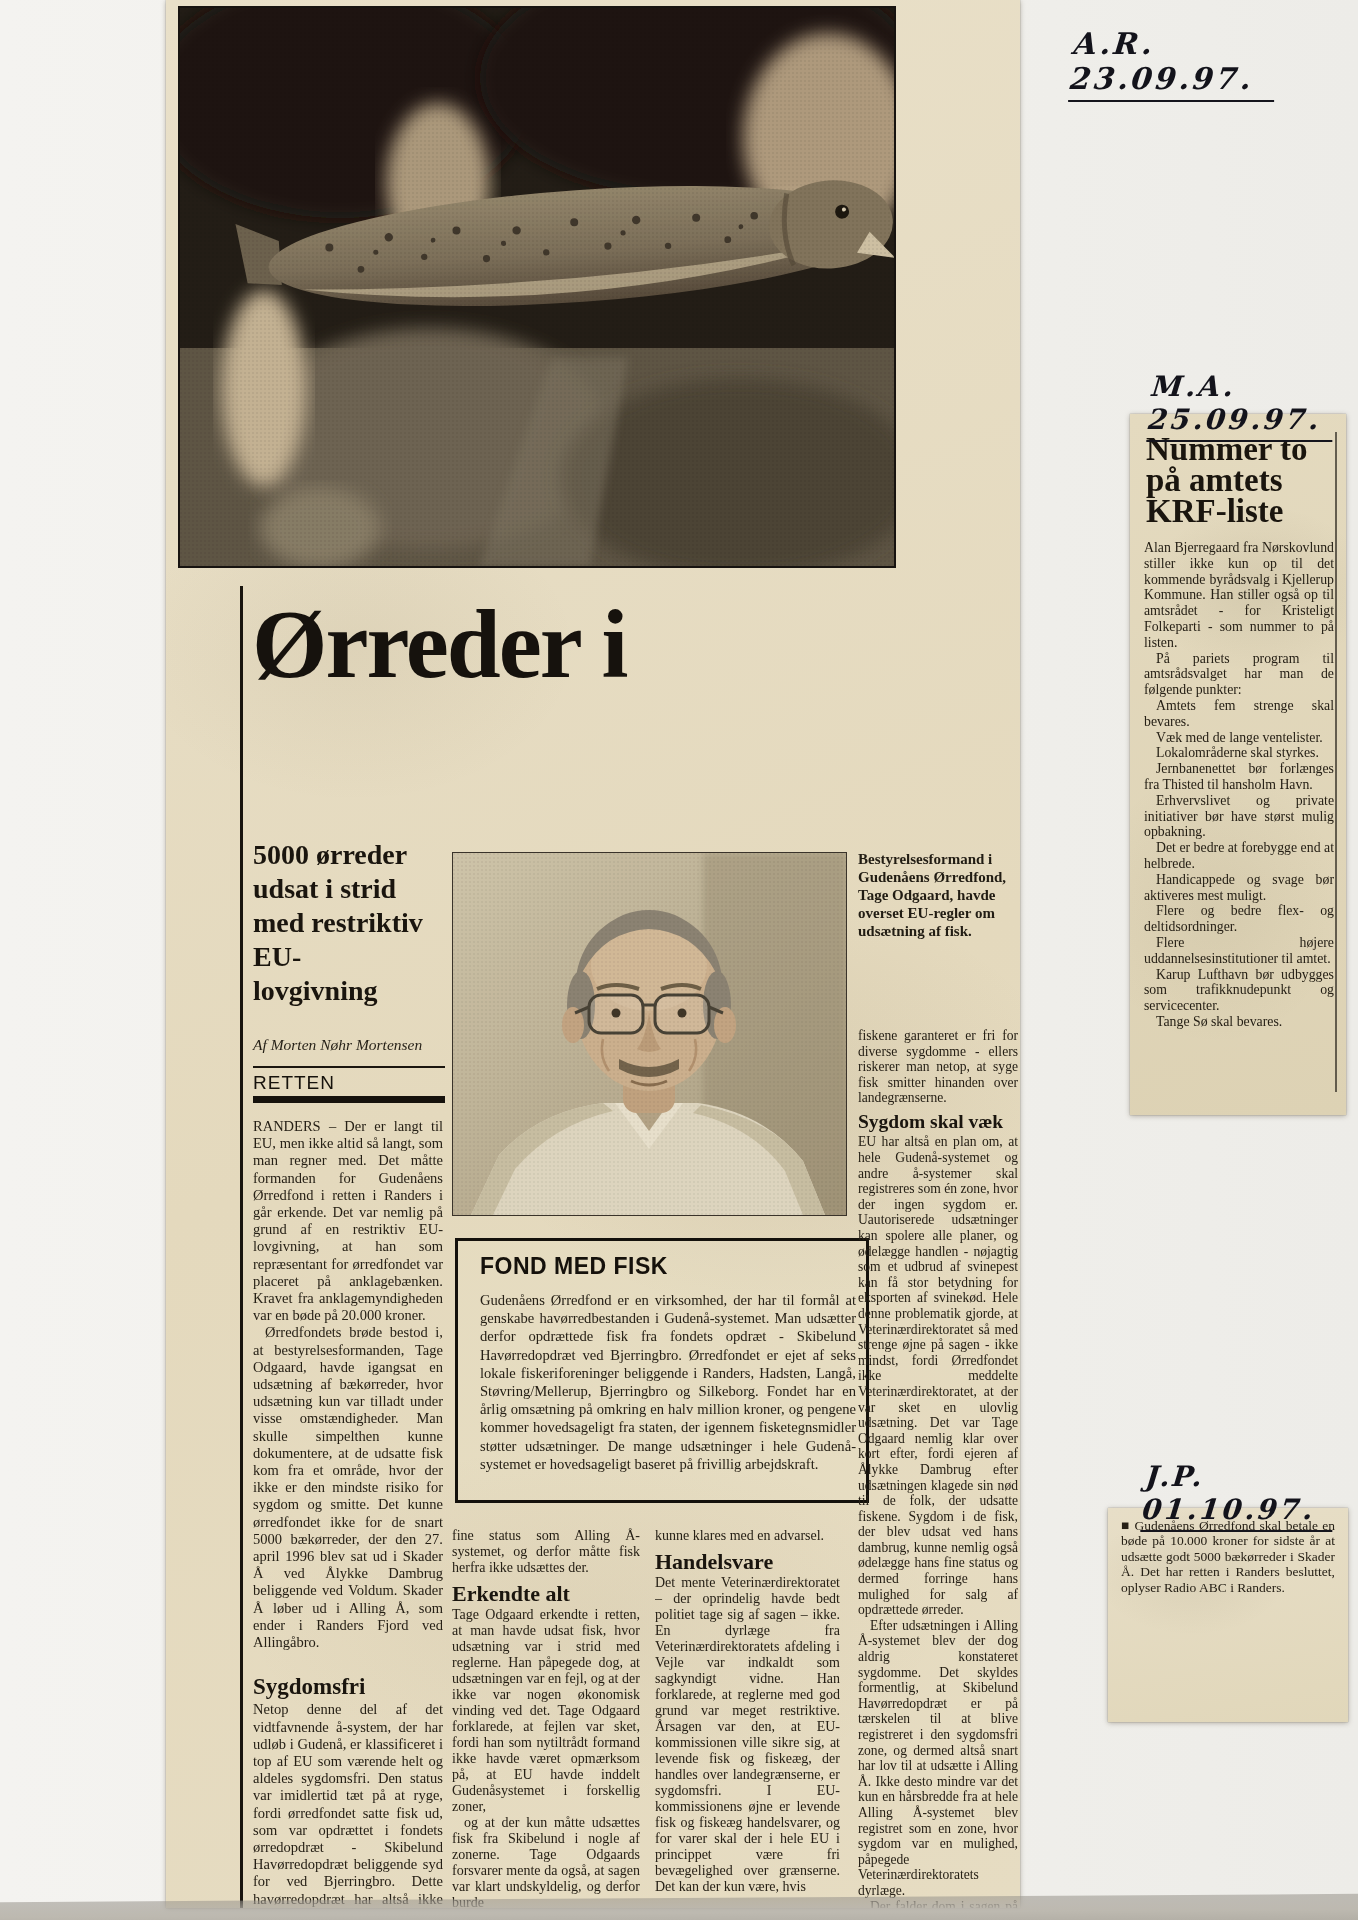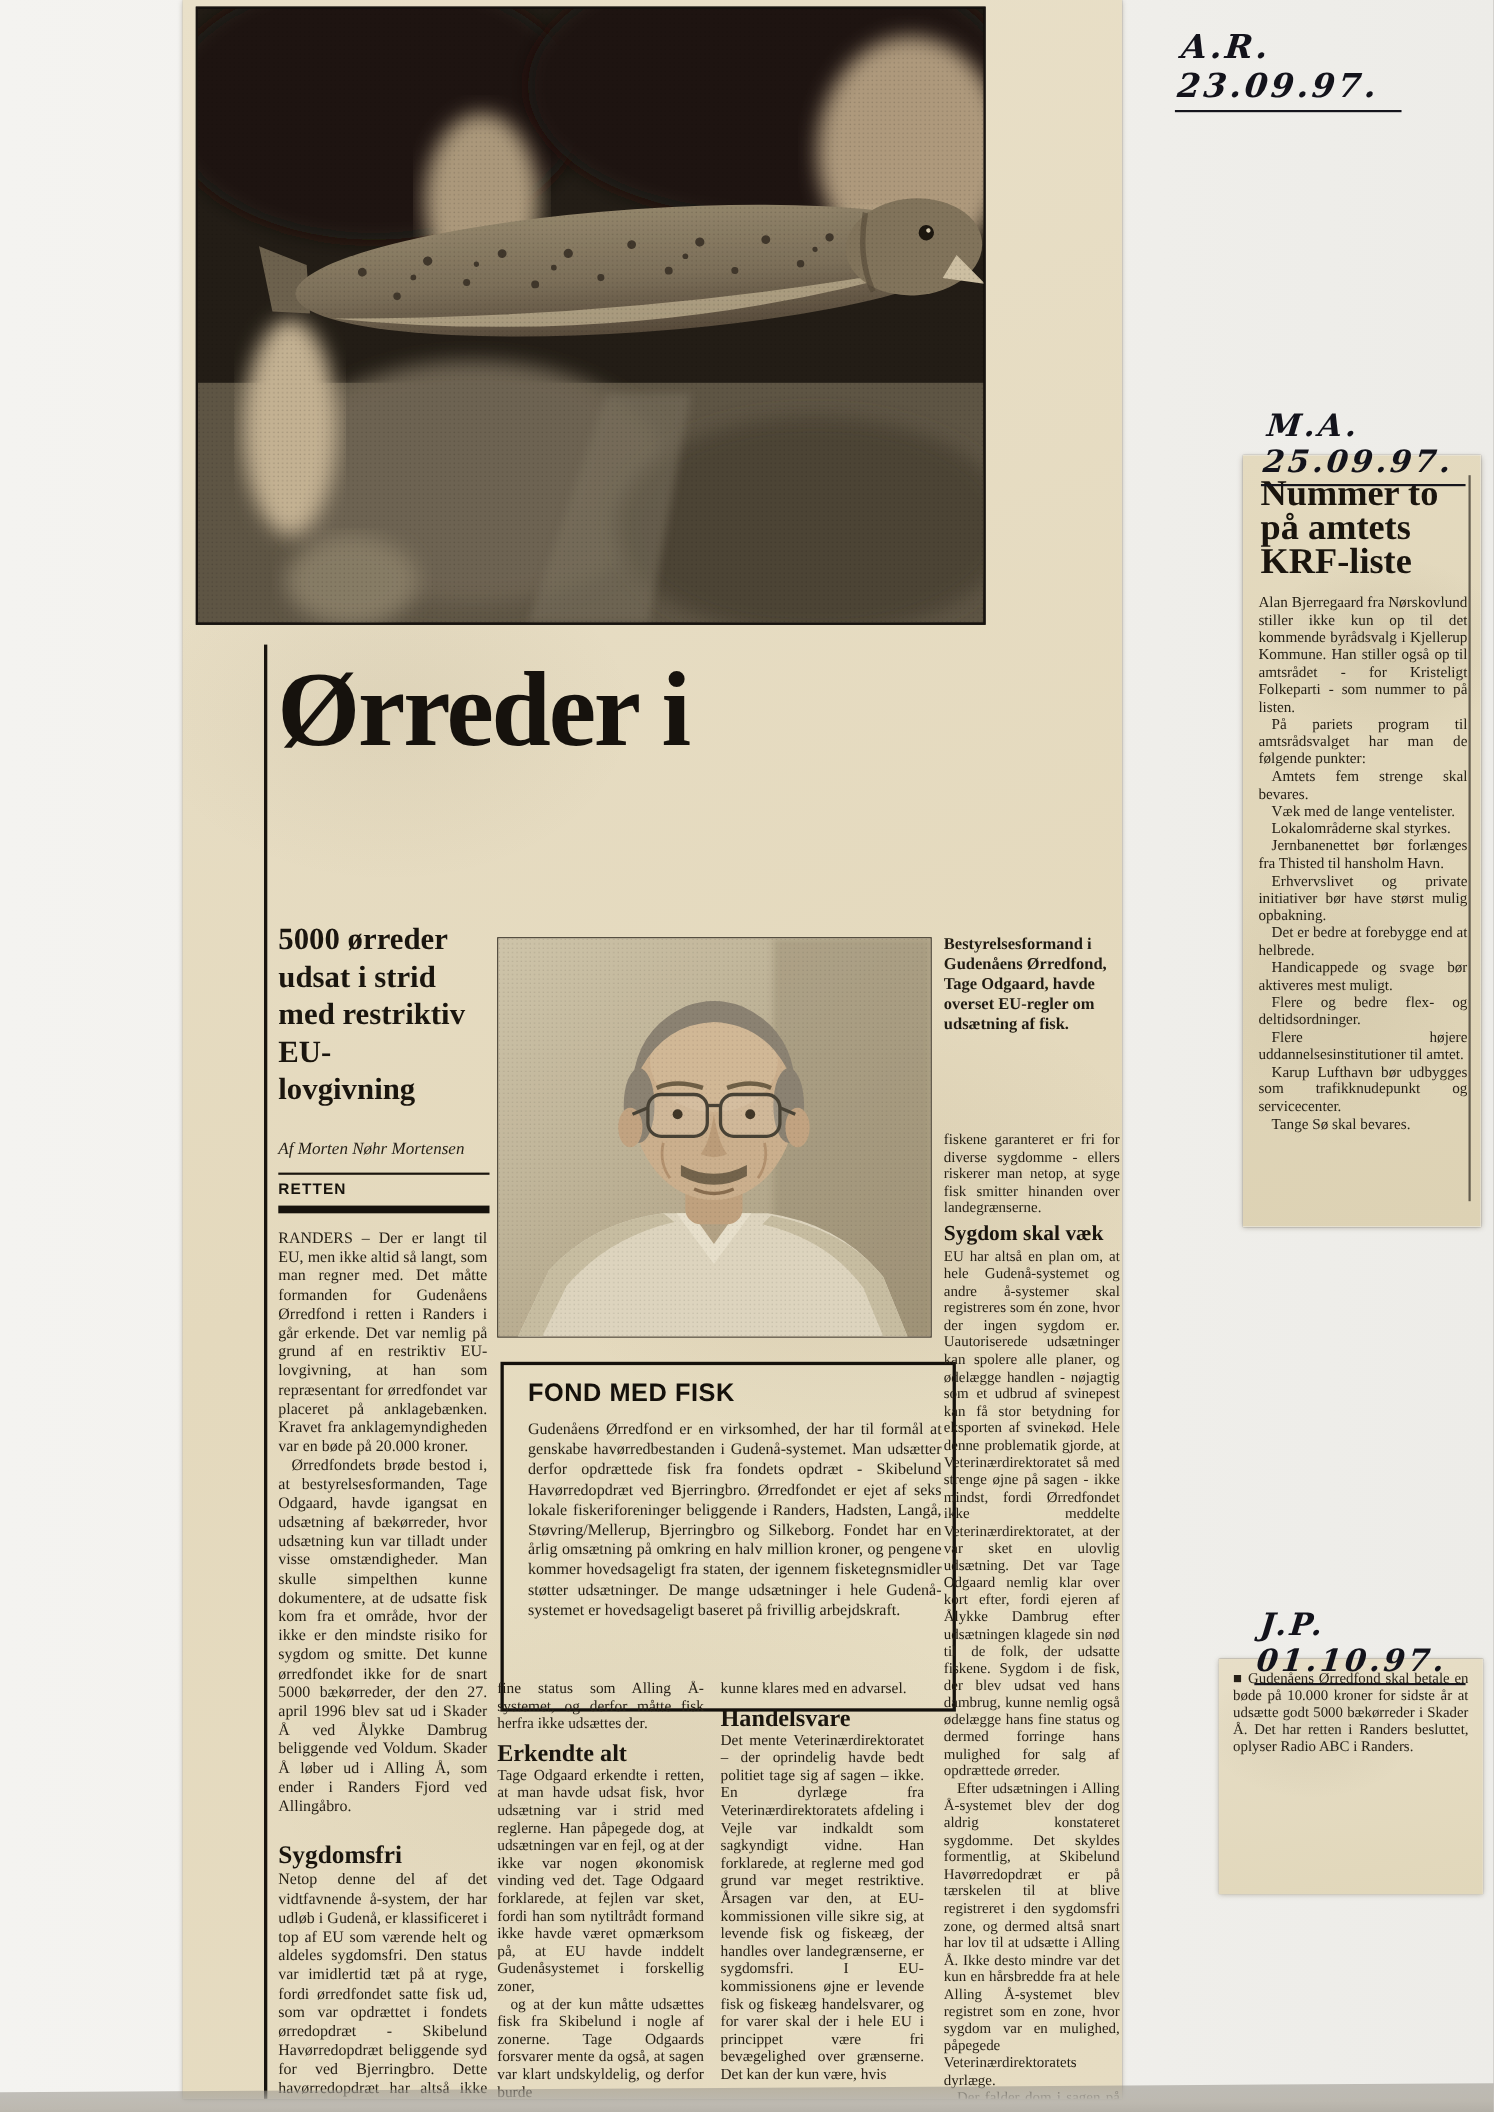--- a/index.html
+++ b/index.html
@@ -59,21 +59,21 @@
   }
   .headline{
     left:86px;font-weight:700;color:#16120d;letter-spacing:-2px;
     font-size:97px;line-height:1;white-space:nowrap;
   }
   #headline1{top:596px;}
   #headline2{top:714px;}
   #deck{left:87px;top:838px;width:185px;font-weight:700;font-size:28px;line-height:34px;color:#1a150e;}
   #byline{left:87px;top:1036px;width:190px;font-style:italic;font-size:15.5px;color:#241f16;}
   #kicker-rule-top{left:87px;top:1066px;width:192px;height:0;border-top:2px solid #1a150e;}
-  #kicker{left:87px;top:1072px;width:192px;font-family:"Liberation Sans","DejaVu Sans",sans-serif;font-weight:700;font-size:14px;letter-spacing:1px;color:#16120c;}
+  #kicker{left:87px;top:1072px;width:192px;font-family:"Liberation Sans","DejaVu Sans",sans-serif;font-weight:400;font-size:19px;letter-spacing:1px;color:#16120c;}
   #kicker-rule-bot{left:87px;top:1096px;width:192px;height:7px;background:#16120c;}
   .bodycol{
     text-align:justify;overflow:hidden;color:#262016;
   }
   .bodycol .p{margin:0;}
   .bodycol .p + .p{text-indent:12px;}
   .subhead{font-weight:700;color:#1a150e;margin:6px 0 2px 0;line-height:1.05;white-space:nowrap;}
   #colA{left:87px;top:1118px;width:190px;height:790px;font-size:14.5px;line-height:17.2px;}
   #colA .subhead{font-size:23px;margin-top:24px;}
   #colB{left:286px;top:1528px;width:188px;height:380px;font-size:14px;line-height:16px;}
@@ -81,21 +81,21 @@
   #colD{left:692px;top:1028px;width:160px;height:880px;font-size:13.6px;line-height:15.6px;}
   #colB .subhead,#colC .subhead{font-size:22px;}
   #colD .subhead{font-size:19.5px;}
   #column-rule{left:74px;top:586px;width:3px;height:1322px;background:#18140e;}
   #portrait-photo{left:286px;top:852px;width:393px;height:362px;border:1px solid #3a332a;background:#c4baa0;}
   #portrait-caption{
     left:692px;top:850px;width:162px;
     font-size:15px;font-weight:700;line-height:18px;color:#211c13;text-align:left;
   }
   #fond-box{
-    left:289px;top:1238px;width:414px;height:318px;border:3px solid #14110c;
+    left:289px;top:1238px;width:414px;height:265px;border:3px solid #14110c;
     background:rgba(255,250,235,.06);box-sizing:border-box;
   }
   #fond-title{
     position:absolute;left:22px;top:12px;
     font-family:"Liberation Sans","DejaVu Sans",sans-serif;font-weight:700;
     font-size:23px;letter-spacing:.5px;color:#15110b;
   }
   #fond-body{
     position:absolute;left:22px;top:50px;width:376px;
     font-size:14.6px;line-height:18.2px;text-align:justify;color:#26201six;

